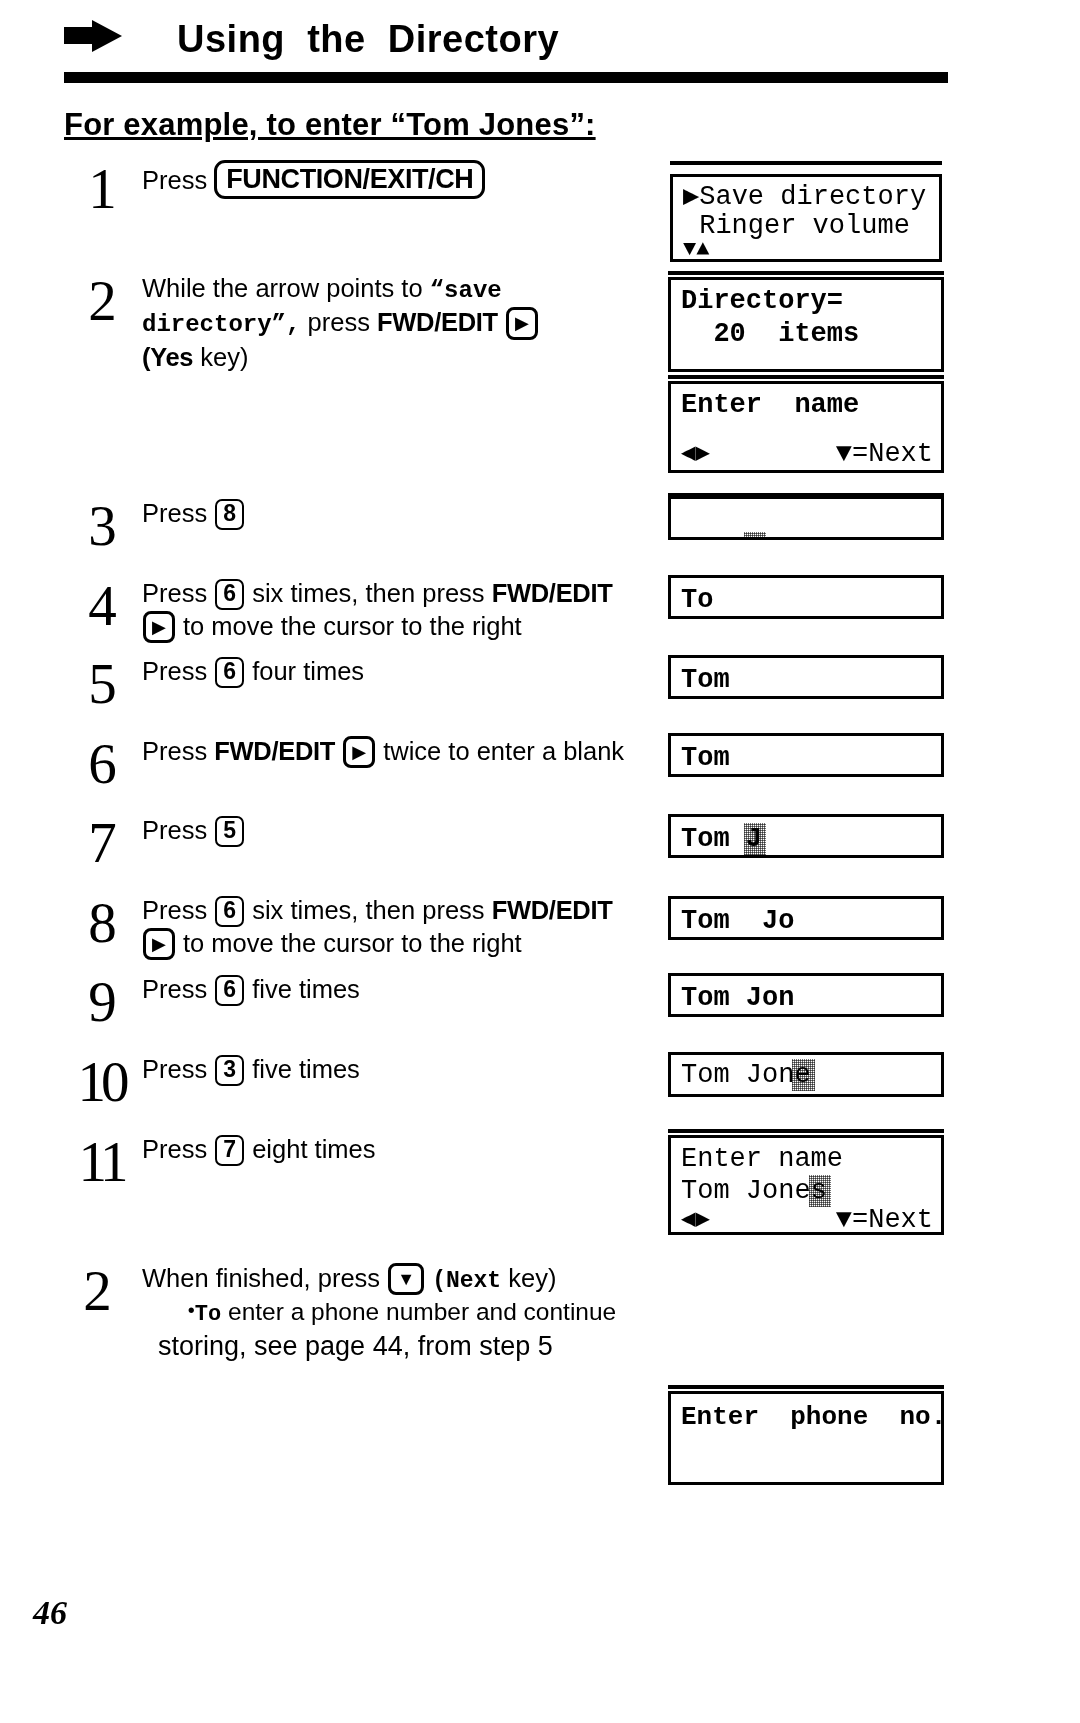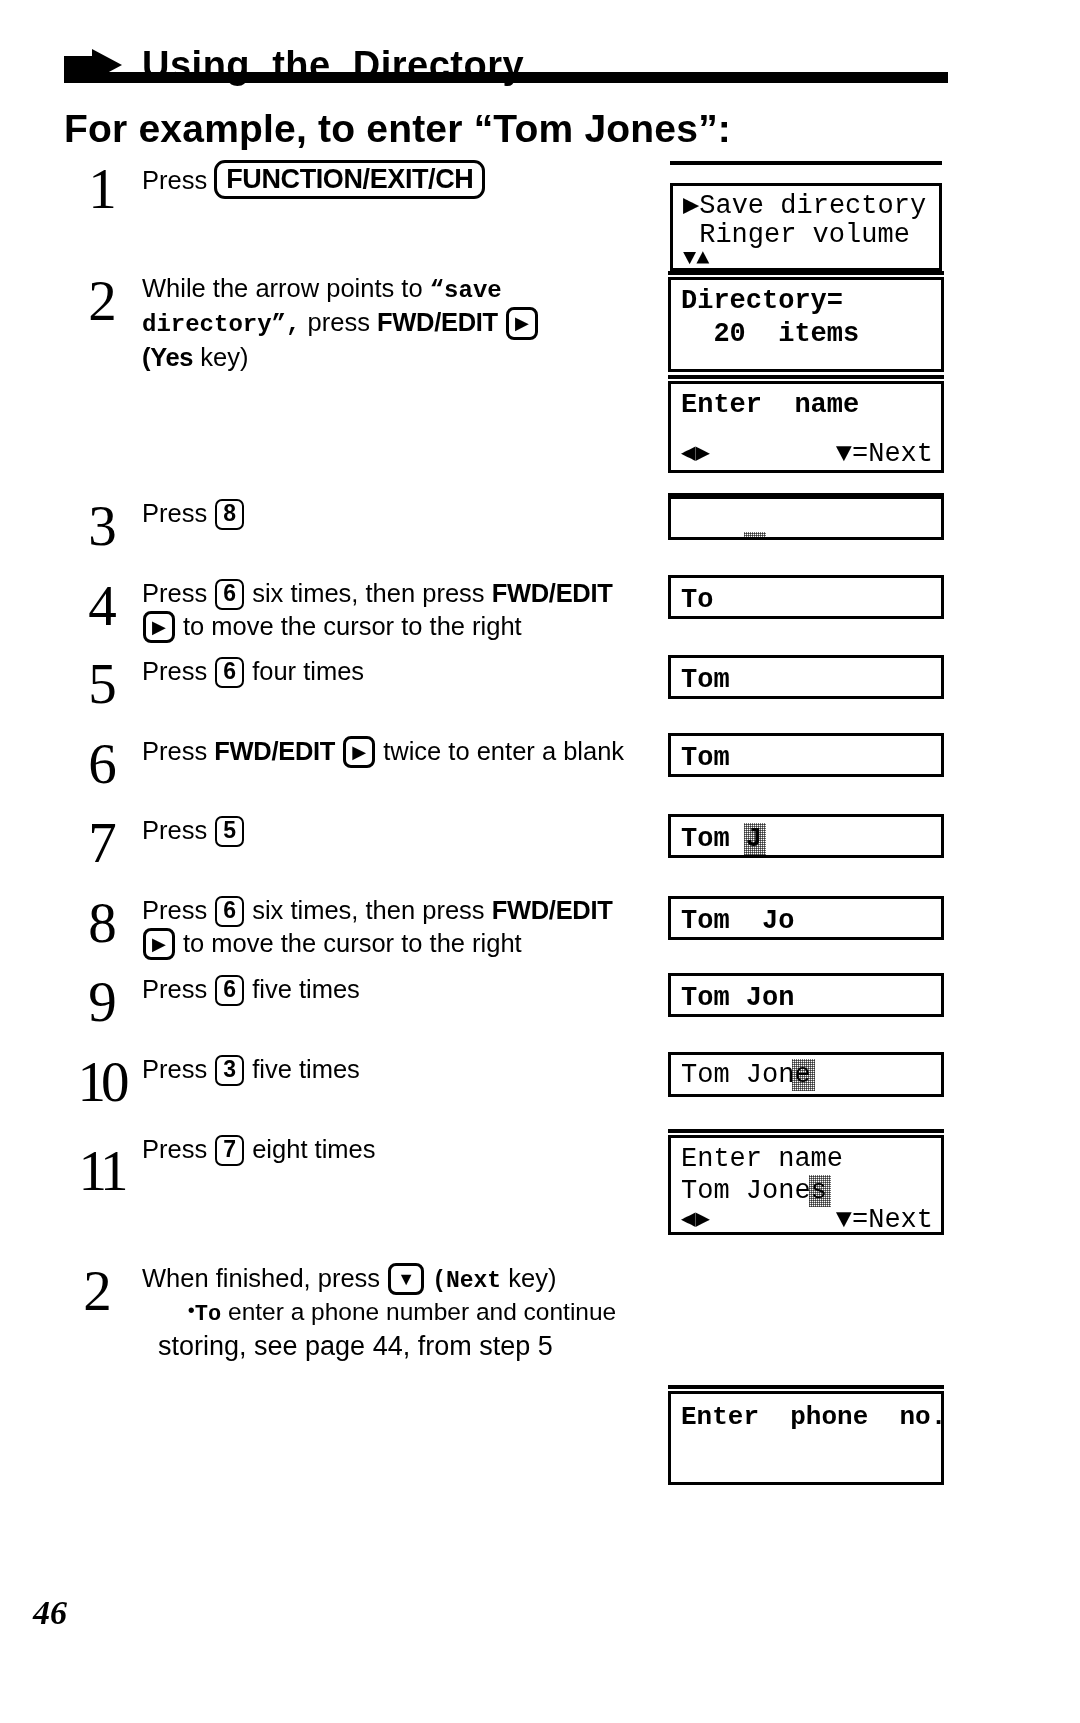--- a/index.html
+++ b/index.html
@@ -13,25 +13,25 @@
     position: relative;
     font-family: "Liberation Sans", sans-serif;
     color: #000000;
     overflow: hidden;
   }
 
   
   .page-header {
     position: absolute;
     left: 62px;
-    top: 30px;
+    top: 18px;
     width: 890px;
     height: 70px;
     display: flex;
-    align-items: center;
+    gap: 35px;
   }
   .arrow-icon {
     width: 62px;
     height: 36px;
     margin-right: 18px;
     flex: 0 0 auto;
   }
   .header-title {
     font-size: 38px;
     font-weight: bold;
@@ -45,24 +45,25 @@
     width: 884px;
     height: 11px;
     background: #000;
   }
 
   
   .intro-line {
     position: absolute;
     left: 64px;
     top: 107px;
-    font-size: 39px;
+    font-size: 31px;
     font-weight: bold;
     letter-spacing: 0.2px;
     white-space: pre;
+    text-decoration: underline;
   }
 
   
   .steps {
     position: absolute;
     left: 0;
     top: 0;
     width: 660px;
     height: 1723px;
   }
@@ -326,21 +327,21 @@
     <div class="step-body">
       <span class="ln">
         <span>Press</span>
         <span class="keycap">3</span>
         <span>five times</span>
       </span>
     </div>
   </div>
 
   <div class="step" style="top:1133px;">
-    <span class="step-num" style="letter-spacing:-5px;margin-top:9px;">11</span>
+    <span class="step-num" style="letter-spacing:-5px;">11</span>
     <div class="step-body">
       <span class="ln">
         <span>Press</span>
         <span class="keycap">7</span>
         <span>eight times</span>
       </span>
     </div>
   </div>
 
   <div class="step" style="top:1262px; left:64px; width:600px;">
@@ -358,21 +359,21 @@
       </span>
       <span class="ln" style="font-size:27px; padding-left:16px;">
         <span>storing, see page 44, from step 5</span>
       </span>
     </div>
   </div>
 
 </div>
 
 <div class="lcd-top-rule" style="left:670px; top:161px; width:272px;"></div>
-<div class="lcd" style="left:670px; top:183px; width:272px; height:88px;">
+<div class="lcd" style="left:670px; top:174px; width:272px; height:88px;">
   <span class="lcd-line" style="top:7px;">▶Save directory</span>
   <span class="lcd-line" style="top:36px;"> Ringer volume</span>
   <span class="lcd-line tri-r" style="top:62px;">▼▲</span>
   <span class="lcd-line r" style="top:61px;margin-top:29px;">▶=Yes</span>
 </div>
 
 <div class="lcd-top-rule" style="left:668px; top:271px; width:276px;"></div>
 <div class="lcd" style="left:668px; top:277px; width:276px; height:95px;">
   <span class="lcd-line b" style="top:8px;">Directory=</span>
   <span class="lcd-line b" style="top:41px;">  20  items</span>

